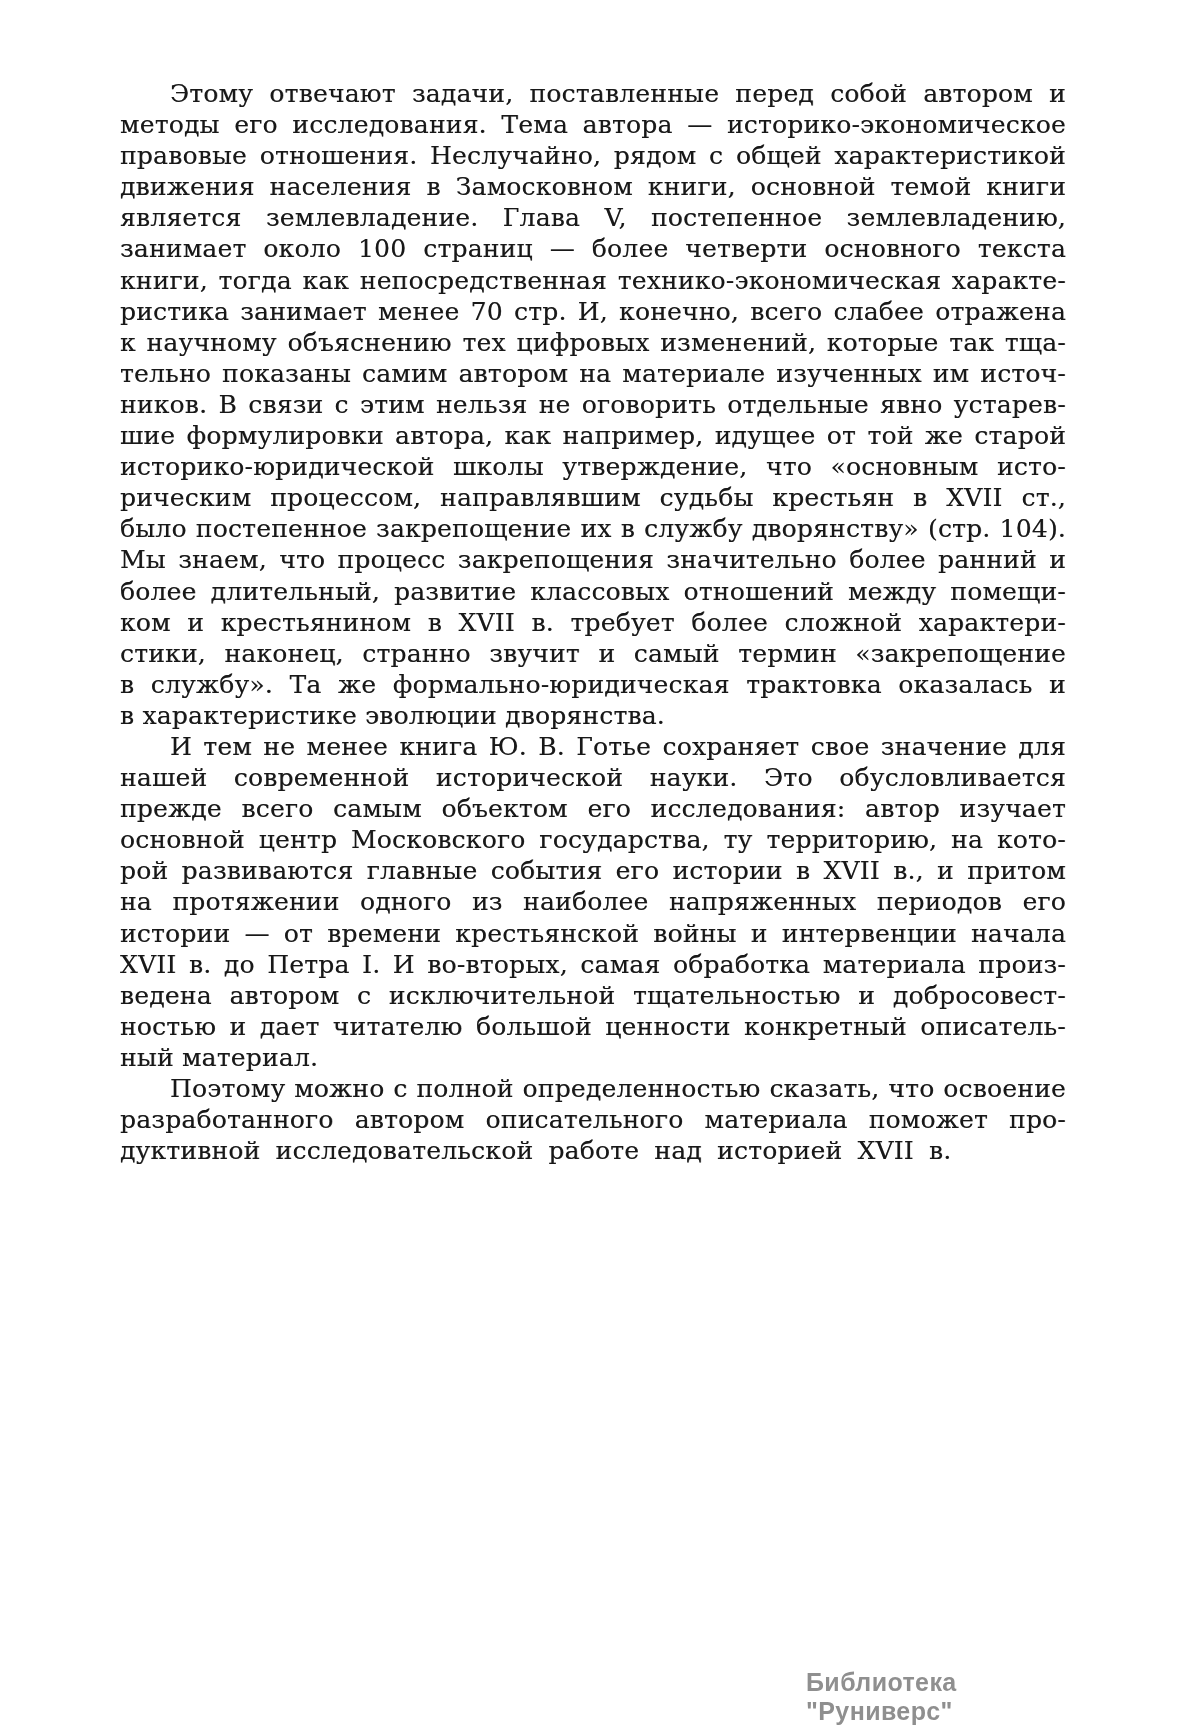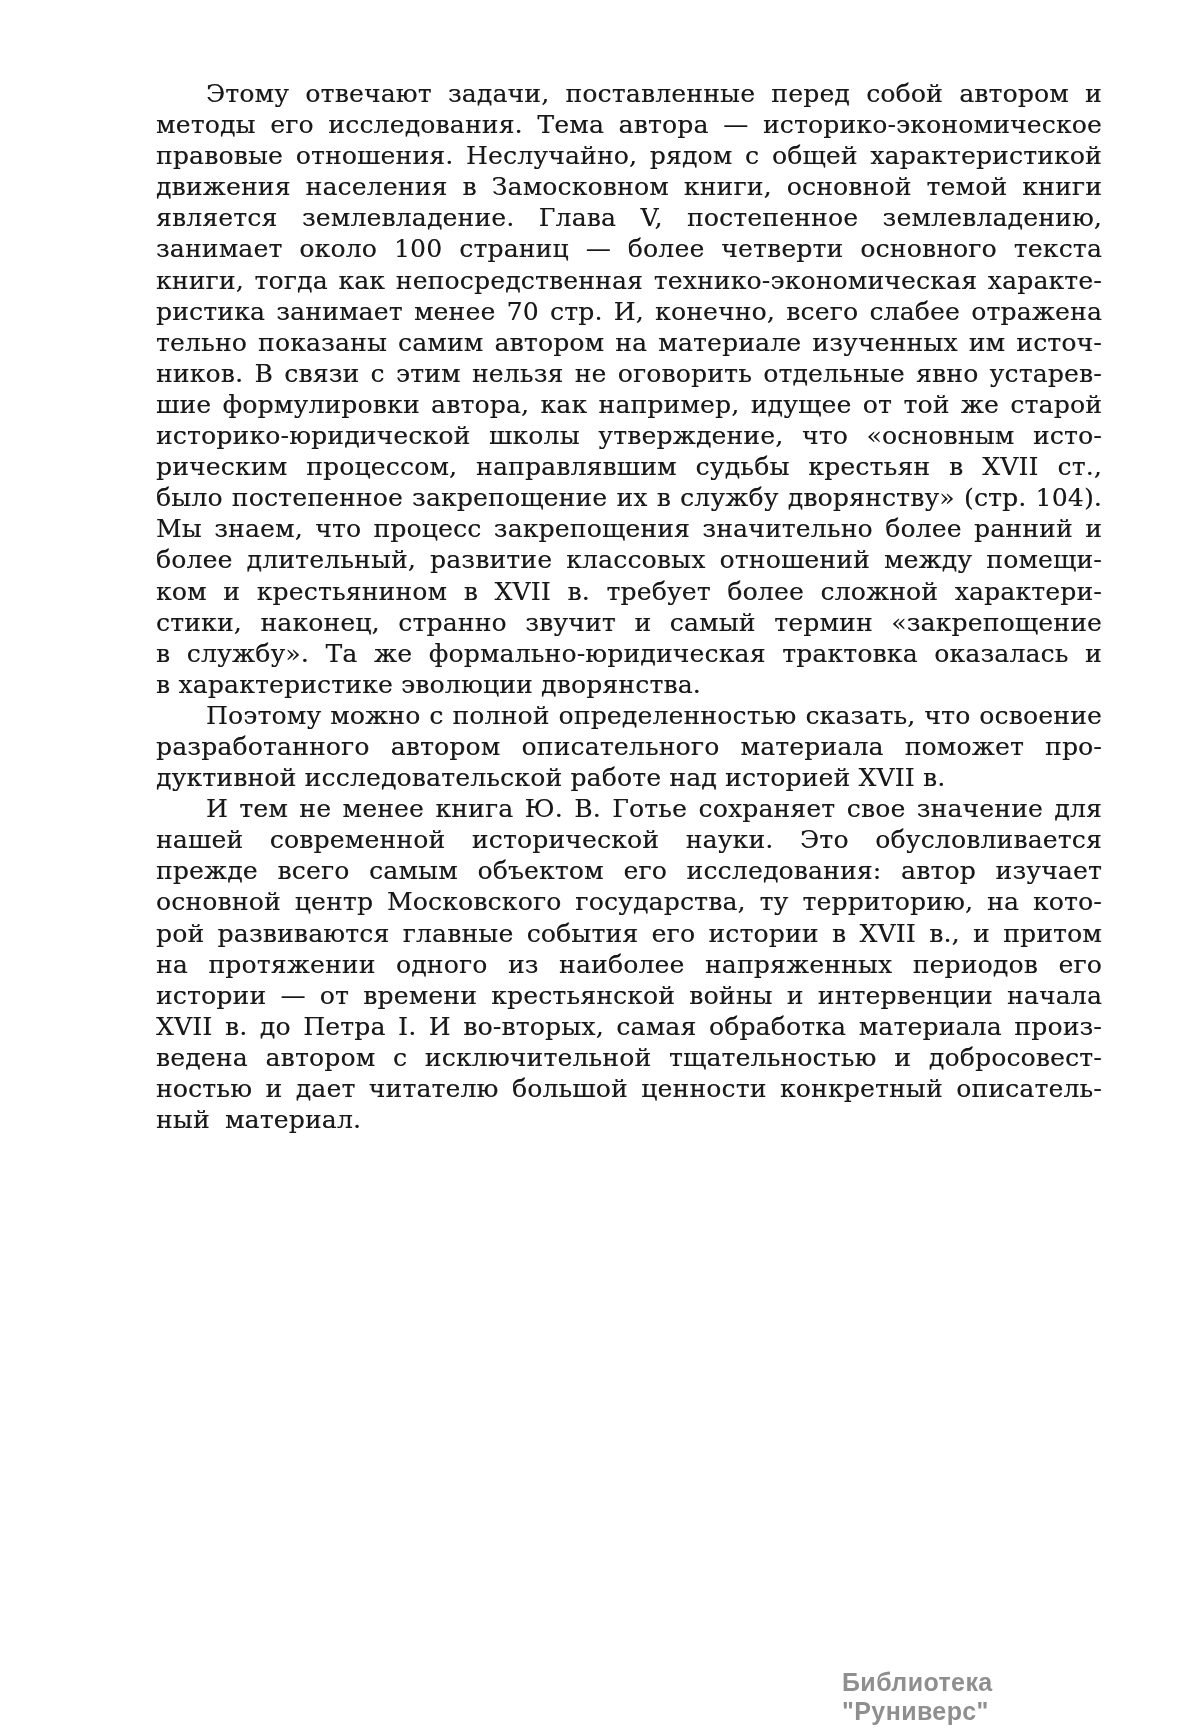--- a/index.html
+++ b/index.html
@@ -7,21 +7,20 @@
     padding: 0;
     background: #ffffff;
   }
   .page {
     position: relative;
     width: 1108px;
     height: 1731px;
     background: #ffffff;
     overflow: hidden;
     font-family: "DejaVu Serif", serif;
-    margin-left: 36px;
   }
   .text-block {
     position: absolute;
     left: 120px;
     top: 78px;
     width: 946px;
     color: #181818;
   }
   .paragraph {
     margin: 0;
@@ -63,46 +62,47 @@
   <div class="text-block" id="text-block">
       <div class="paragraph">
         <div class="line first">Этому отвечают задачи, поставленные перед собой автором и</div>
         <div class="line">методы его исследования. Тема автора — историко-экономическое</div>
         <div class="line">правовые отношения. Неслучайно, рядом с общей характеристикой</div>
         <div class="line">движения населения в Замосковном книги, основной темой книги</div>
         <div class="line">является землевладение. Глава V, постепенное землевладению,</div>
         <div class="line">занимает около 100 страниц — более четверти основного текста</div>
         <div class="line">книги, тогда как непосредственная технико-экономическая характе-</div>
         <div class="line">ристика занимает менее 70 стр. И, конечно, всего слабее отражена</div>
+        <div class="line">к научному объяснению тех цифровых изменений, которые так тща-</div>
         <div class="line">тельно показаны самим автором на материале изученных им источ-</div>
         <div class="line">ников. В связи с этим нельзя не оговорить отдельные явно устарев-</div>
         <div class="line">шие формулировки автора, как например, идущее от той же старой</div>
         <div class="line">историко-юридической школы утверждение, что «основным исто-</div>
         <div class="line">рическим процессом, направлявшим судьбы крестьян в XVII ст.,</div>
         <div class="line">было постепенное закрепощение их в службу дворянству» (стр. 104).</div>
         <div class="line">Мы знаем, что процесс закрепощения значительно более ранний и</div>
         <div class="line">более длительный, развитие классовых отношений между помещи-</div>
         <div class="line">ком и крестьянином в XVII в. требует более сложной характери-</div>
         <div class="line">стики, наконец, странно звучит и самый термин «закрепощение</div>
         <div class="line">в службу». Та же формально-юридическая трактовка оказалась и</div>
         <div class="line plast">в характеристике эволюции дворянства.</div>
       </div>
       <div class="paragraph">
-        <div class="line first">Поэтому можно с полной определенностью сказать, что освоение</div>
-        <div class="line">разработанного автором описательного материала поможет про-</div>
-        <div class="line plast">дуктивной исследовательской работе над историей XVII в.</div>
-      </div>
-      <div class="paragraph">
         <div class="line first">И тем не менее книга Ю. В. Готье сохраняет свое значение для</div>
         <div class="line">нашей современной исторической науки. Это обусловливается</div>
         <div class="line">прежде всего самым объектом его исследования: автор изучает</div>
         <div class="line">основной центр Московского государства, ту территорию, на кото-</div>
         <div class="line">рой развиваются главные события его истории в XVII в., и притом</div>
         <div class="line">на протяжении одного из наиболее напряженных периодов его</div>
         <div class="line">истории — от времени крестьянской войны и интервенции начала</div>
         <div class="line">XVII в. до Петра I. И во-вторых, самая обработка материала произ-</div>
         <div class="line">ведена автором с исключительной тщательностью и добросовест-</div>
         <div class="line">ностью и дает читателю большой ценности конкретный описатель-</div>
         <div class="line plast">ный материал.</div>
       </div>
+      <div class="paragraph">
+        <div class="line first">Поэтому можно с полной определенностью сказать, что освоение</div>
+        <div class="line">разработанного автором описательного материала поможет про-</div>
+        <div class="line plast">дуктивной исследовательской работе над историей XVII в.</div>
+      </div>
     </div>
   <div class="watermark">Библиотека "Руниверс"</div>
 </div>
 
 </body></html>

